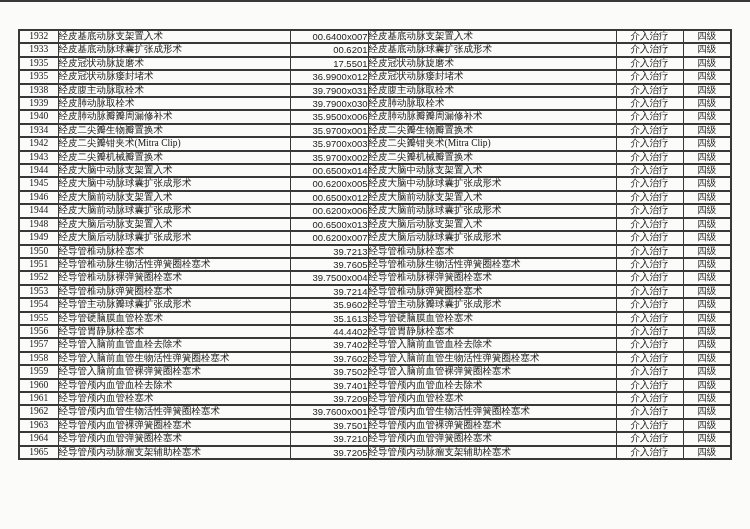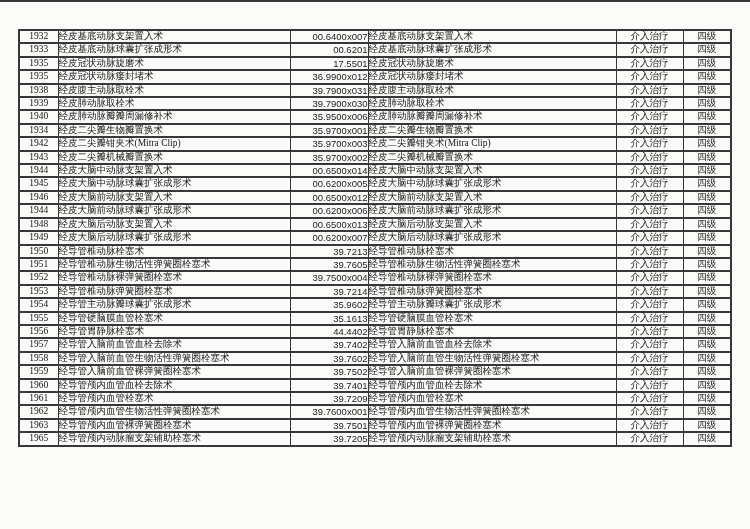--- a/index.html
+++ b/index.html
@@ -314,20 +314,28 @@
       </tr>
       <tr>
         <td class="col-no">1963</td>
         <td class="col-name">经导管颅内血管裸弹簧圈栓塞术</td>
         <td class="col-code">39.7501</td>
         <td class="col-name2">经导管颅内血管裸弹簧圈栓塞术</td>
         <td class="col-category">介入治疗</td>
         <td class="col-level">四级</td>
       </tr>
       <tr>
+        <td class="col-no">1964</td>
+        <td class="col-name">经导管颅内血管弹簧圈栓塞术</td>
+        <td class="col-code">39.7210</td>
+        <td class="col-name2">经导管颅内血管弹簧圈栓塞术</td>
+        <td class="col-category">介入治疗</td>
+        <td class="col-level">四级</td>
+      </tr>
+      <tr>
         <td class="col-no">1965</td>
         <td class="col-name">经导管颅内动脉瘤支架辅助栓塞术</td>
         <td class="col-code">39.7205</td>
         <td class="col-name2">经导管颅内动脉瘤支架辅助栓塞术</td>
         <td class="col-category">介入治疗</td>
         <td class="col-level">四级</td>
       </tr>
     </tbody>
 </table>
 

